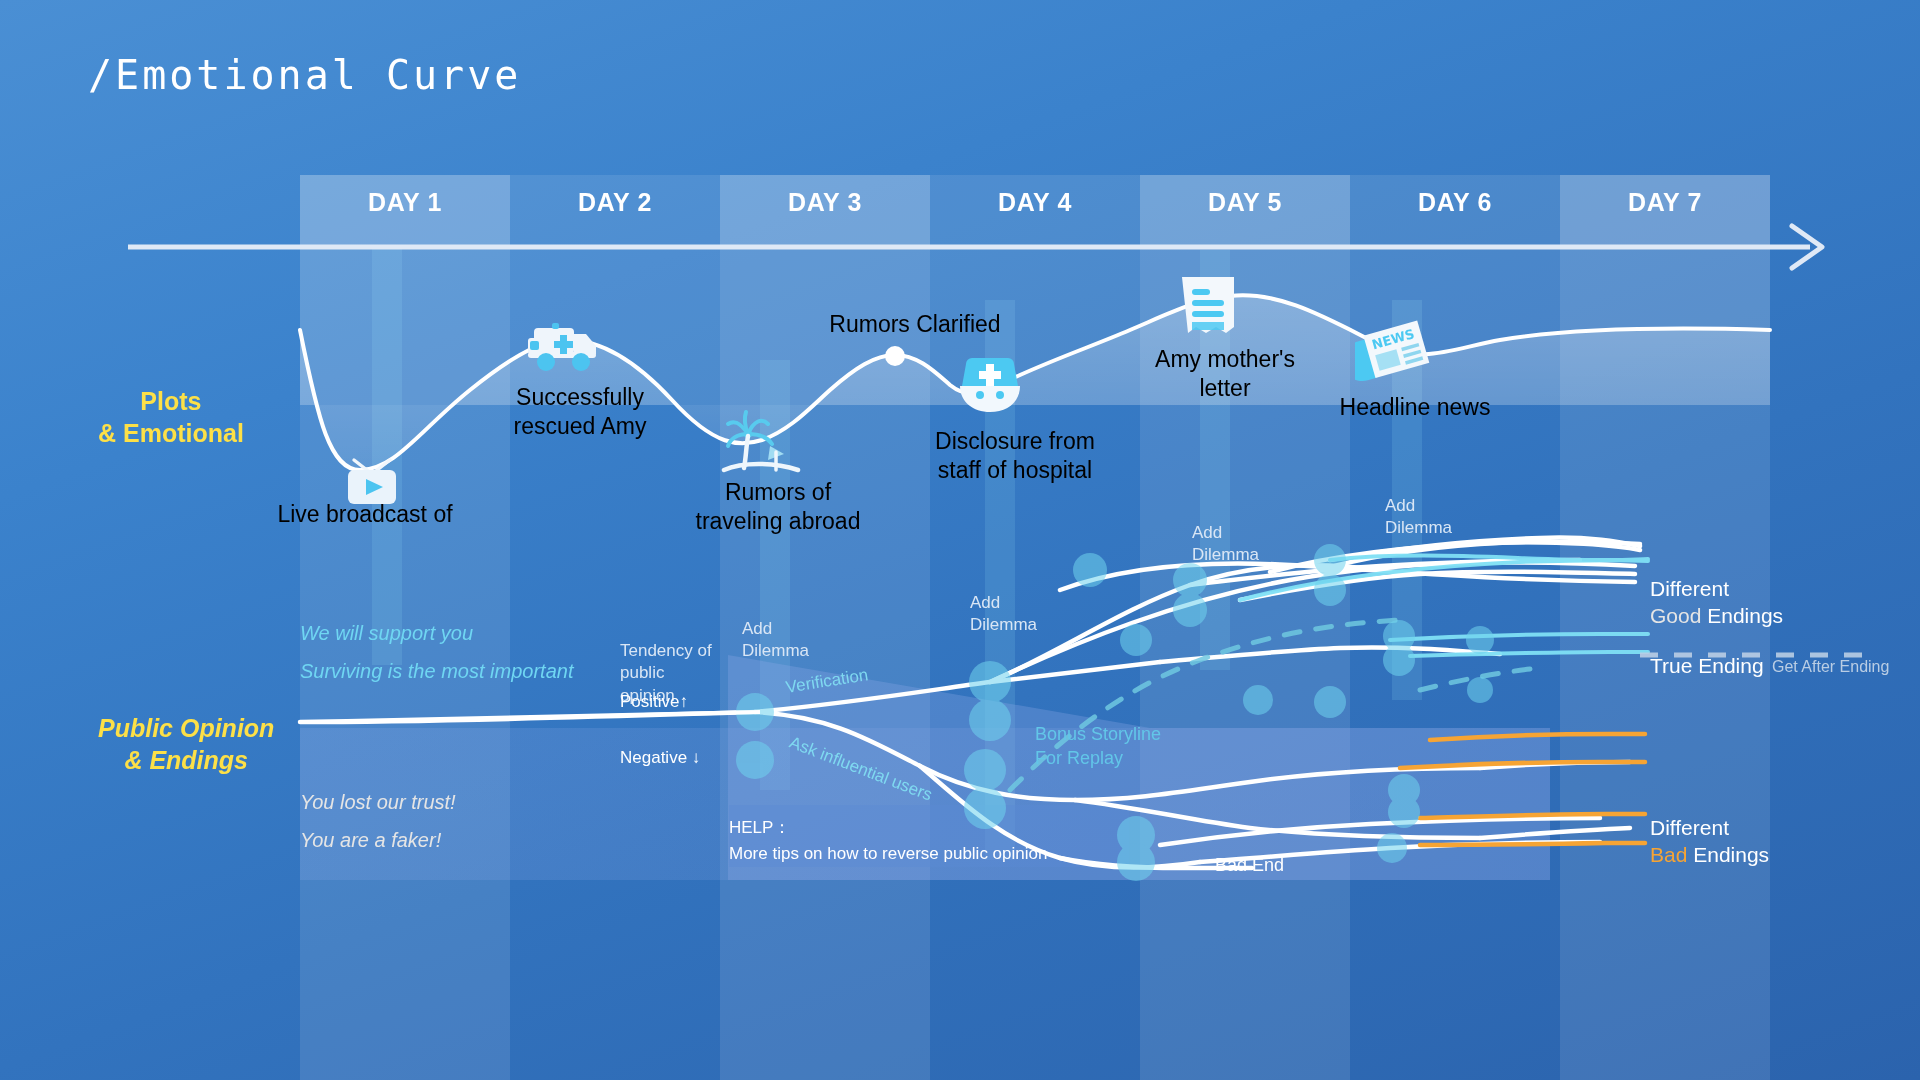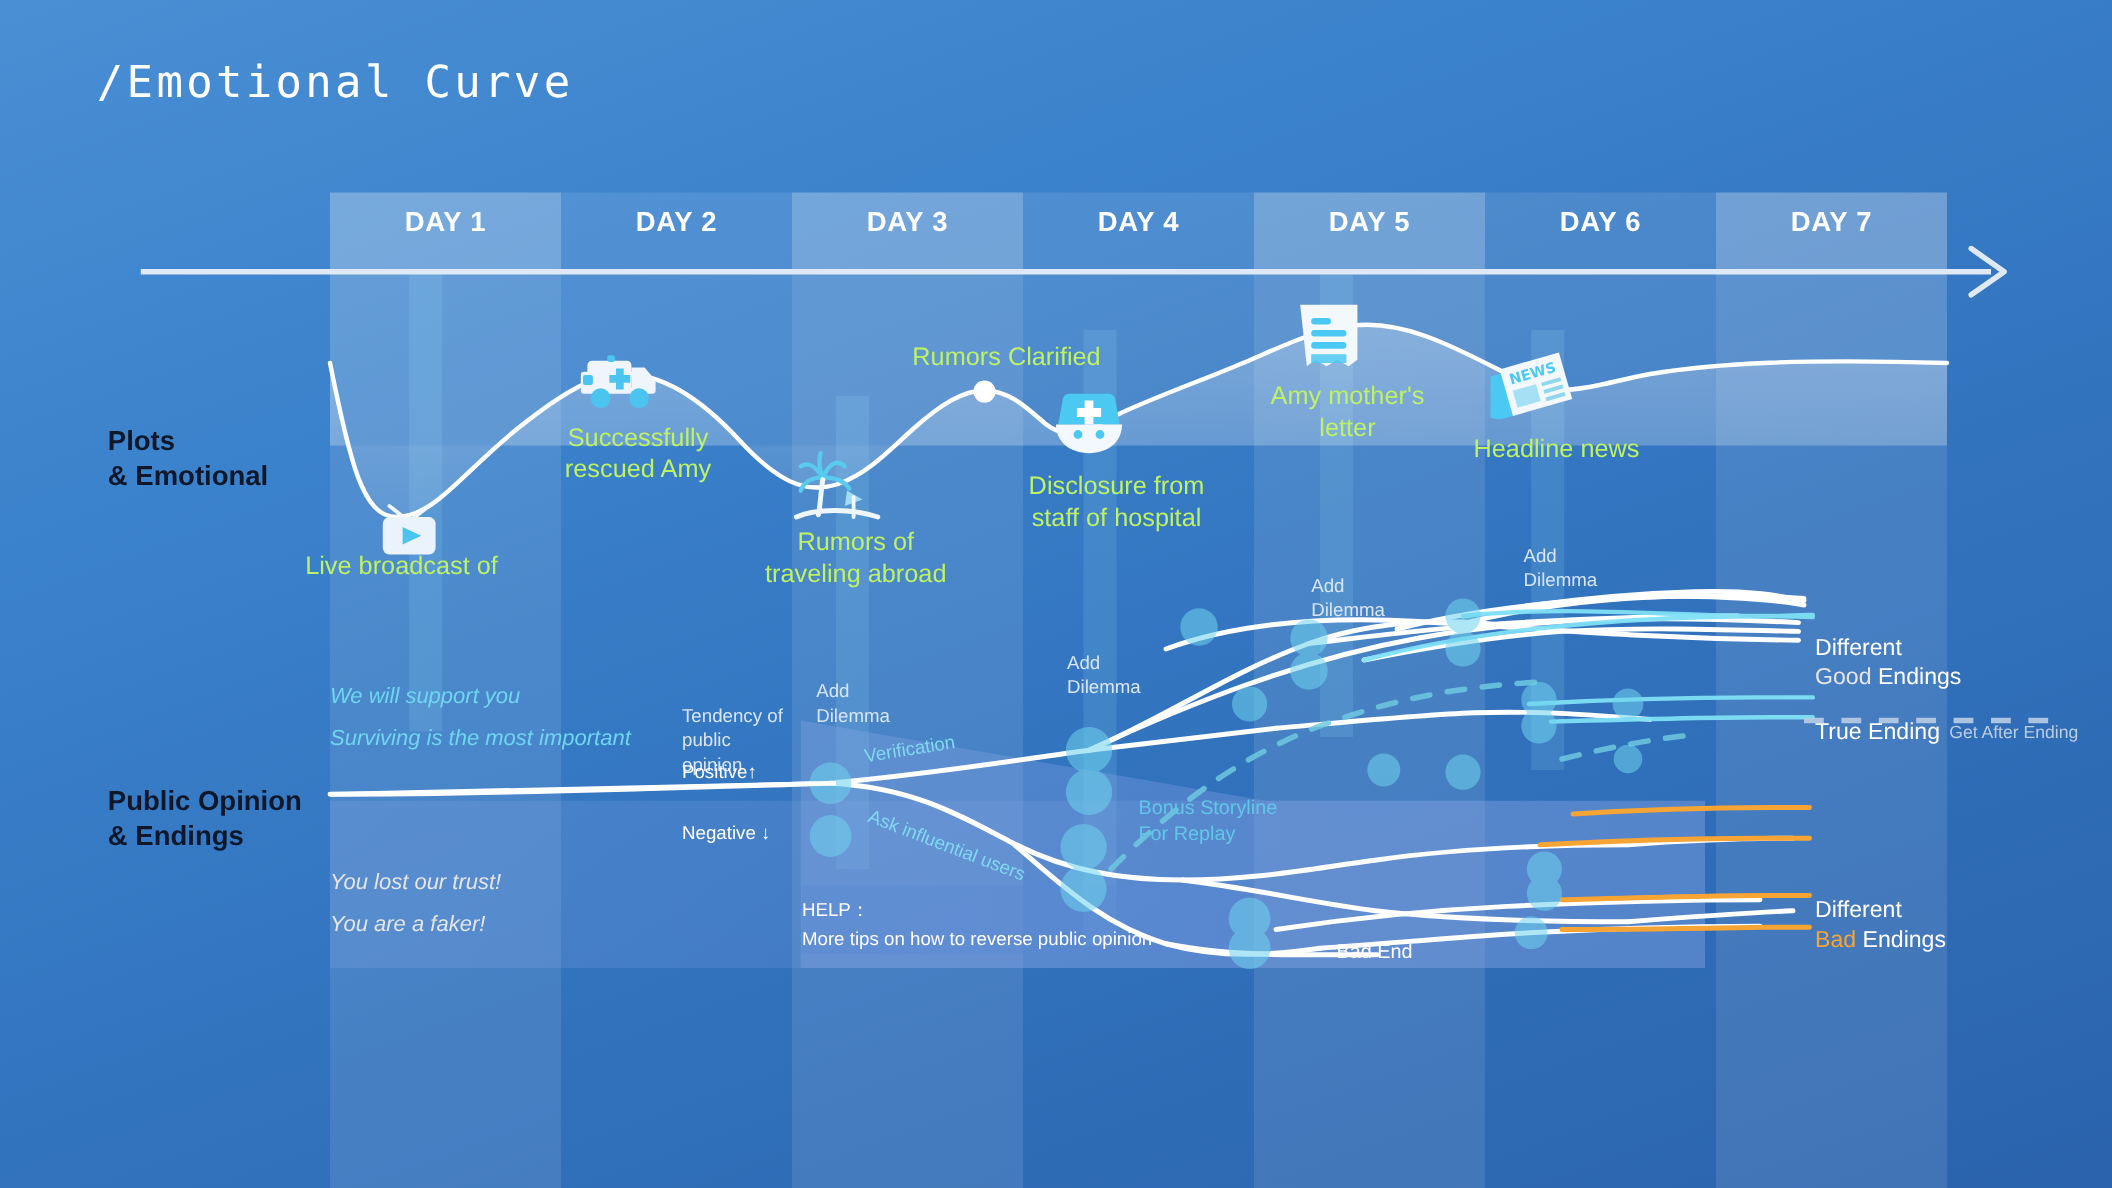--- a/index.html
+++ b/index.html
@@ -13,34 +13,34 @@
   .abs{position:absolute;}
 
   
   #title{
     left:88px;top:52px;
     font-family:"DejaVu Sans Mono","Liberation Mono",monospace;
     font-size:40px;letter-spacing:3px;color:#ffffff;font-weight:400;
   }
 
   
-  .rowlabel{color:#0f172a;font-size:25px;font-weight:700;line-height:1.28;}
+  .rowlabel{color:#fde047;font-size:25px;font-weight:700;line-height:1.28;text-align:center;}
   #plots-label{left:98px;top:385px;}
-  #opinion-label{left:98px;top:712px;}
+  #opinion-label{left:98px;top:712px;font-style:italic;}
 
   
   .dayband{position:absolute;top:175px;}
   .dayband .band{position:absolute;left:0;top:0;width:100%;height:1000px;}
   .daytitle{
     position:absolute;left:0;top:13px;width:100%;text-align:center;
     color:#ffffff;font-size:25px;font-weight:700;letter-spacing:.6px;
   }
 
   
-  .cap{color:#bef264;font-size:23px;line-height:1.28;text-align:center;}
+  .cap{color:#000000;font-size:23px;line-height:1.28;text-align:center;}
 
   
   .note{color:#d9e6f5;font-size:17px;line-height:1.32;}
   .note-strong{color:#ffffff;font-size:17px;}
   .cyan-it{color:#6fd6f2;font-style:italic;font-size:20px;line-height:1.9;}
   .orange-it{color:#e5e5e5;font-style:italic;font-size:20px;line-height:1.9;}
   .cyan-small{color:#7fd9f0;font-size:17px;}
   .cyan-small2{color:#62c6e8;font-size:18px;line-height:1.35;}
 
   #tutorial-box{

